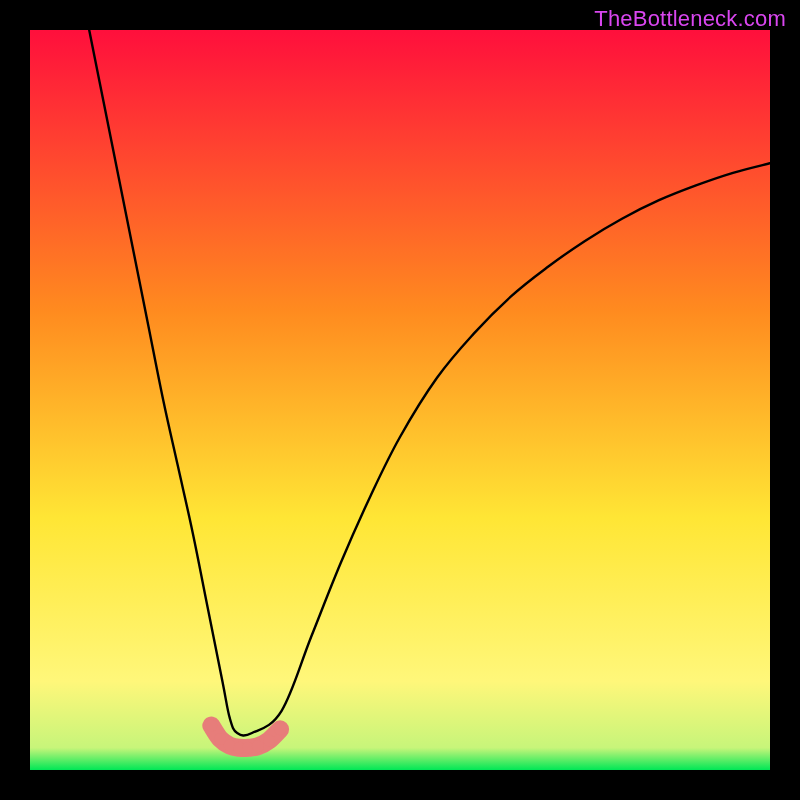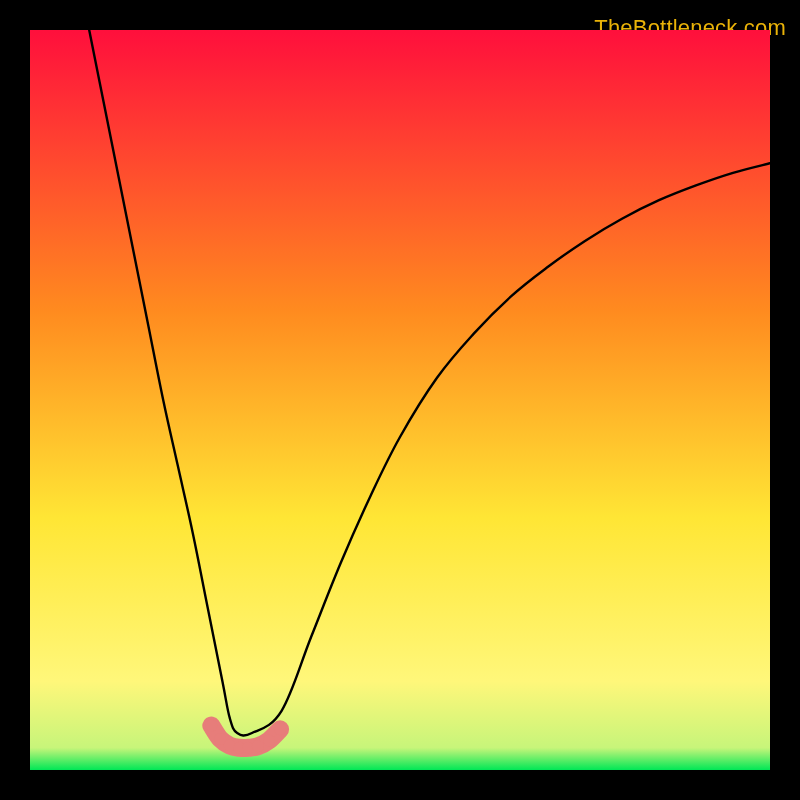--- a/index.html
+++ b/index.html
@@ -17,24 +17,24 @@
     top: 30px;
     width: 740px;
     height: 740px;
     box-sizing: border-box;
   }
   svg {
     display: block;
   }
   .watermark {
     position: absolute;
-    top: 15px;
+    top: 6px;
     right: 14px;
     font-size: 22px;
-    color: #eab308;
+    color: #d946ef;
     letter-spacing: 0.2px;
     font-family: Arial, Helvetica, sans-serif;
     text-align: center;
   }
 </style>
 </head>
 <body>
 
 <div class="watermark">TheBottleneck.com</div>
 

